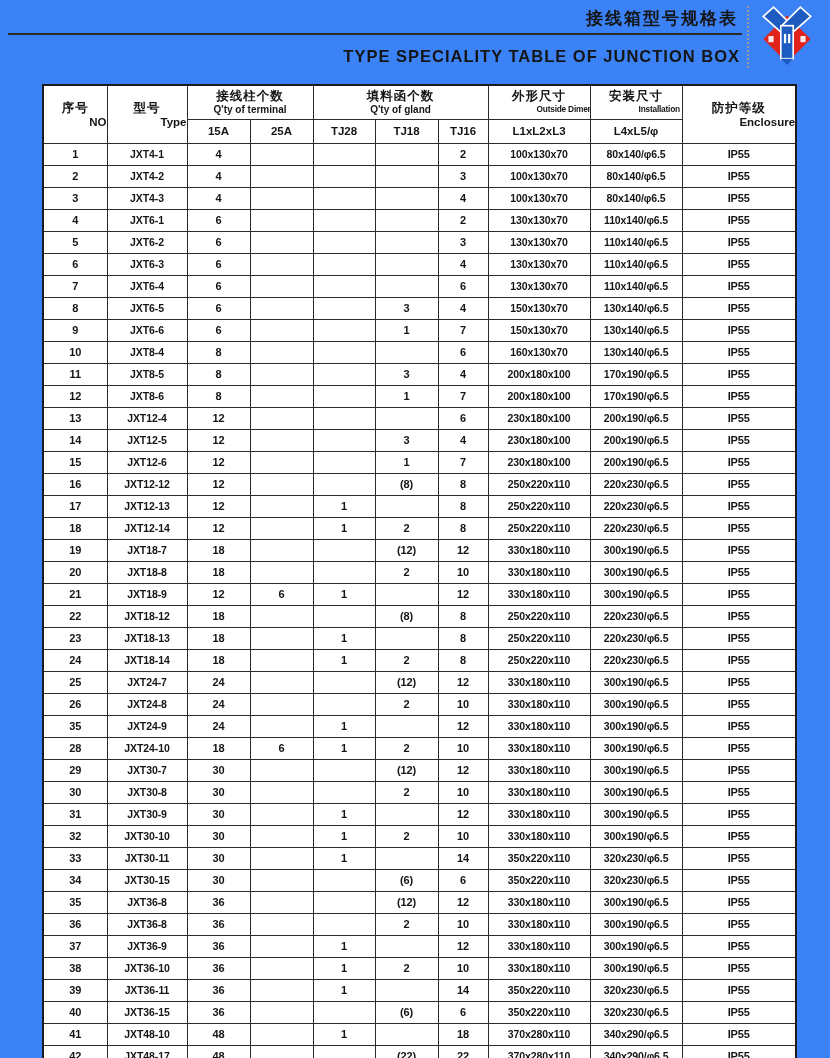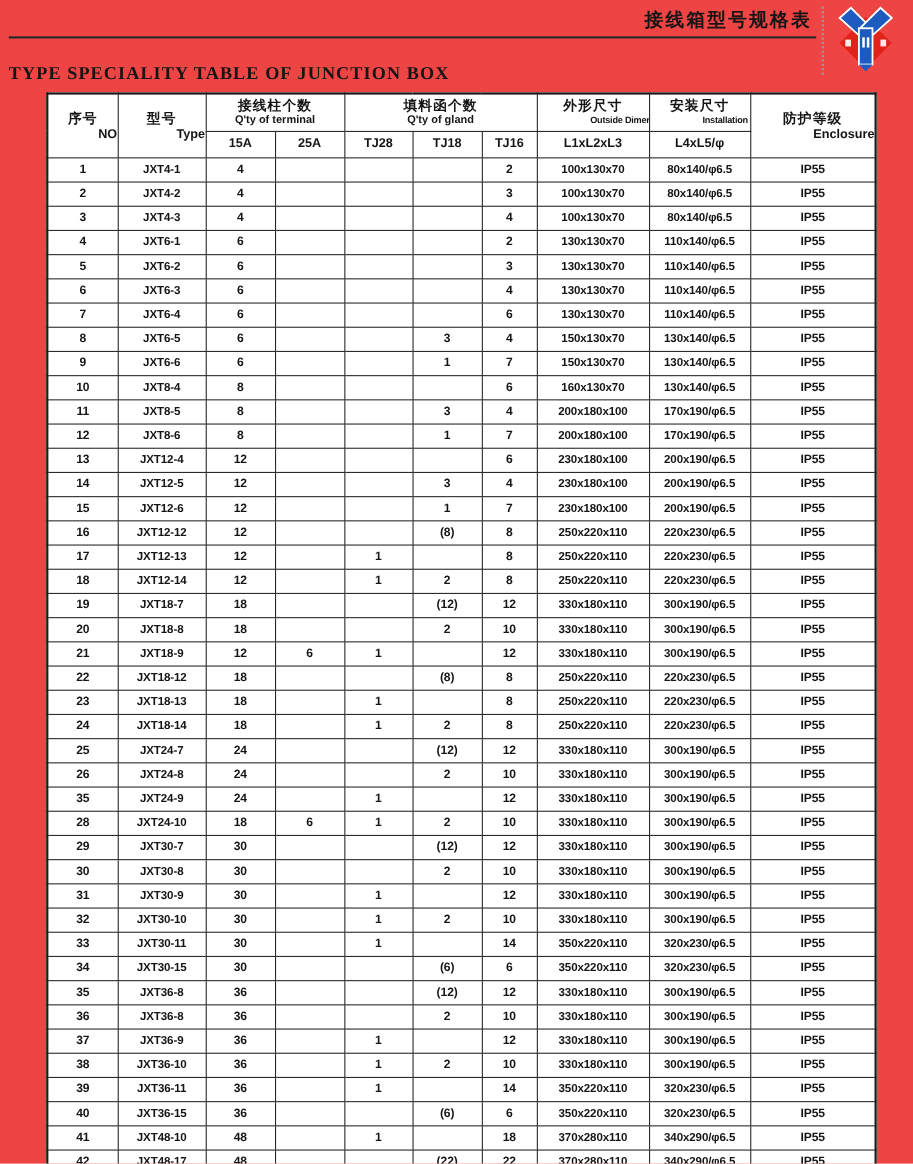--- a/index.html
+++ b/index.html
@@ -1,23 +1,23 @@
 <!DOCTYPE html>
 <html><head>
 <meta charset="utf-8">
 <style>
   html,body{margin:0;padding:0;background:#ffffff;}
   body{width:830px;height:1058px;font-family:"Liberation Sans",sans-serif;color:#151515;}
-  .page{position:relative;width:830px;height:1058px;background:#ef4444;overflow:hidden;}
+  .page{position:relative;width:830px;height:1058px;background:#3b82f6;overflow:hidden;}
 
   
   .titlebox{position:absolute;left:8px;top:8px;width:734px;}
   .title-cn{text-align:right;font-size:17px;font-weight:bold;letter-spacing:2px;padding-right:4px;line-height:22px;}
   .title-rule{border-top:2px solid #2a2a2a;margin-top:3px;}
-  .title-en{text-align:left;font-family:Liberation Serif, serif;font-weight:bold;font-size:16.5px;letter-spacing:1px;margin-top:22px;padding-right:2px;}
+  .title-en{text-align:right;font-family:Liberation Sans, sans-serif;font-weight:bold;font-size:16.5px;letter-spacing:1px;margin-top:12px;padding-right:2px;}
   .logo-sep{position:absolute;left:747px;top:6px;height:62px;width:0;border-left:2px dotted #9a9a9a;}
   .logo{position:absolute;left:754px;top:3px;width:66px;height:66px;}
 
   
   table.spec{position:absolute;left:42px;top:84px;width:753px;height:969px;border-collapse:collapse;table-layout:fixed;background:#fff;}
   table.spec{border:2px solid #1c1c1c;border-bottom:4px solid #111;}
   .spec th,.spec td{border:1px solid #2b2b2b;padding:0;text-align:center;vertical-align:middle;overflow:hidden;white-space:nowrap;}
   .spec thead tr.h1{height:34px;}
   .spec thead tr.h2{height:24px;}
   .spec th{font-weight:bold;}

